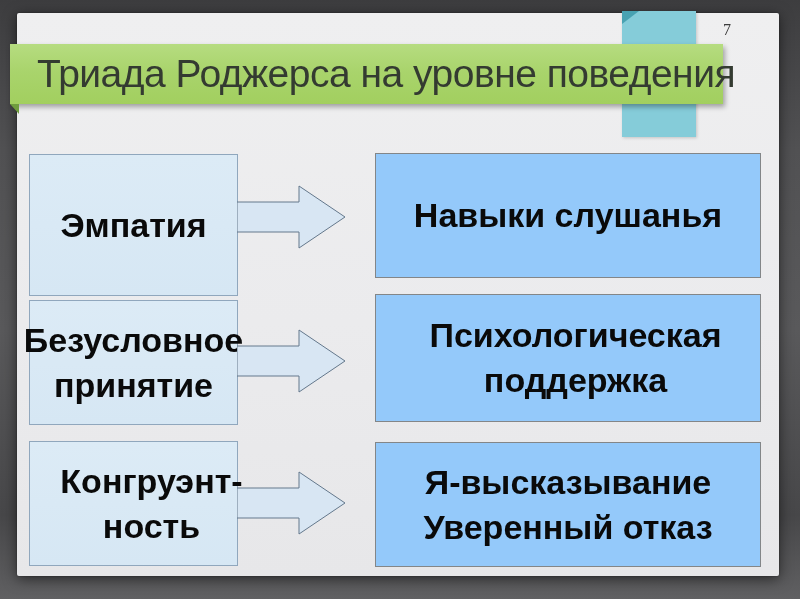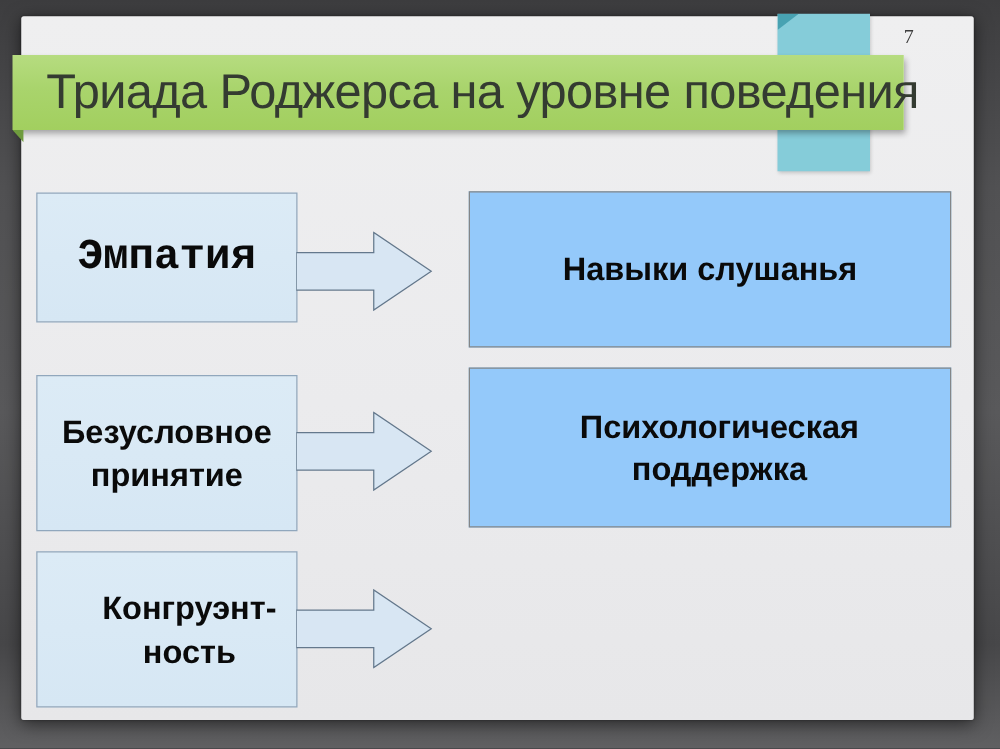--- a/index.html
+++ b/index.html
@@ -59,26 +59,26 @@
   }
   .target-box{
     position:absolute;left:375px;width:386px;
     background:#94c9fa;
     border:1px solid #838688;
     display:flex;align-items:center;justify-content:center;
     text-align:center;
   }
   .box-text{
     font-weight:bold;color:#0a0a0a;
-    font-size:26px;line-height:1.32;
+    font-size:34px;line-height:1.32;
     white-space:pre-line;
   }
   .box-text.big{font-size:34px;}
   .arrow{position:absolute;left:237px;width:109px;height:64px;}
-  .r1-src{top:154px;height:104px;font-family:Liberation Mono, monospace;}
+  .r1-src{top:154px;height:142px;}
   .r1-arr{top:185px;}
   .r1-tgt{top:153px;height:125px;}
   .r2-src{top:300px;height:125px;}
   .r2-arr{top:329px;}
   .r2-tgt{top:294px;height:128px;}
   .r3-src{top:441px;height:125px;padding-left:36px;}
   .r3-arr{top:471px;}
   .r3-tgt{top:442px;height:125px;}
 </style>
 </head>
@@ -120,15 +120,19 @@
 поддержка</span>
     </div>
 
     <div class="source-box r3-src" style="left:12px;top:428px;">
       <span class="box-text">Конгруэнт-
 ность</span>
     </div>
     <svg class="arrow r3-arr" style="left:220px;top:458px;" width="109" height="64" viewBox="0 0 109 64">
       <polygon points="0,17 62,17 62,1 108,32 62,63 62,47 0,47" fill="#d8e6f3" stroke="#64788c" stroke-width="1"></polygon>
     </svg>
+    <div class="target-box r3-tgt" style="left:358px;top:429px;">
+      <span class="box-text">Я-высказывание
+Уверенный отказ</span>
+    </div>
 
   </div>
 </div>
 
 </body></html>

